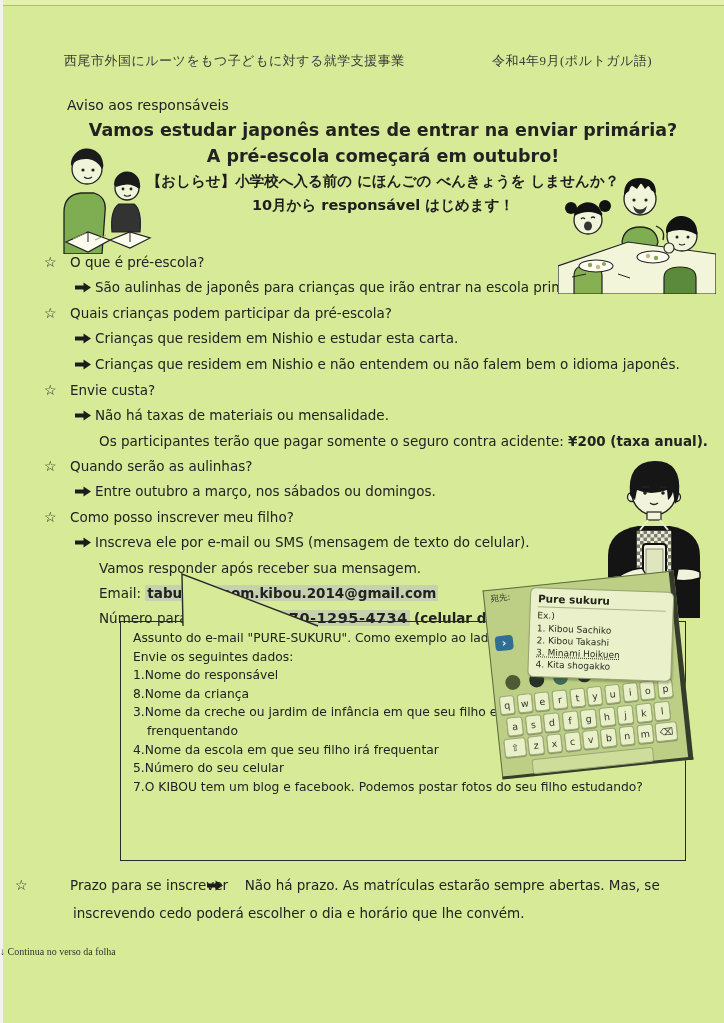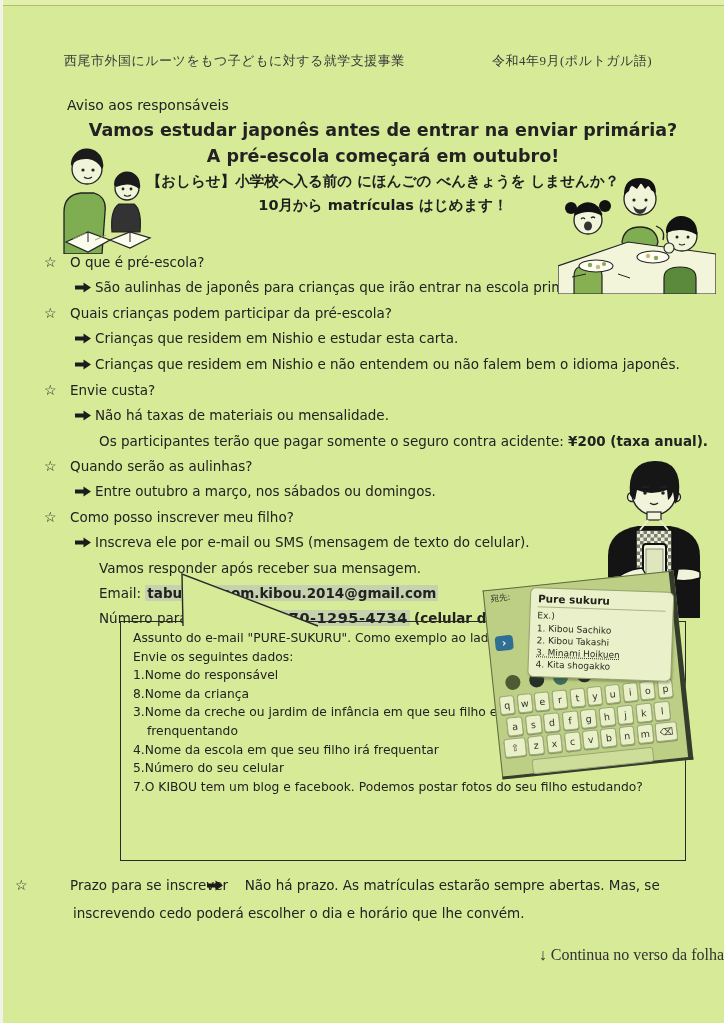--- a/index.html
+++ b/index.html
@@ -37,21 +37,21 @@
        font-size:12.3px;line-height:18.6px;padding:7px 0 0 12px;box-sizing:border-box}
   .items15{width:402px}
   .it{padding-left:14px;text-indent:-14px}
   .arrows4{letter-spacing:2px;margin-left:6px}
 
   
   .tail{left:168px;top:568px;z-index:6}
 
   
   .deadline{left:44px;top:872px;width:652px;font-size:13.5px;line-height:27px;padding-left:29px;text-indent:-29px}
-  .footer{left:0;right:0;top:946px;text-align:right;font-size:16px;color:#333}
+  .footer{left:0;right:0;top:946px;text-align:left;font-size:10px;color:#333}
 
   
   .art-l{left:50px;top:136px;z-index:2}
   .art-r{left:558px;top:162px;z-index:1}
   .person{left:584px;top:450px;z-index:4}
 
   
   .shot{left:492px;top:580px;width:186px;height:186px;background:#bccf85;
         border:1px solid #5d6b3e;border-right:5px solid #363c2c;border-bottom:3px solid #363c2c;
         transform:rotate(-6deg);z-index:5}
@@ -83,21 +83,21 @@
 <div class="abs hdr hdr-l jpserif">西尾市外国にルーツをもつ子どもに対する就学支援事業</div>
 <div class="abs hdr hdr-r jpserif">令和4年9月(ポルトガル語)</div>
 
 <div class="abs notice">Aviso aos responsáveis</div>
 <div class="abs title-blk">
   <div>Vamos estudar japonês antes de entrar na enviar primária?</div>
   <div>A pré-escola começará em outubro!</div>
 </div>
 <div class="abs jp-blk">
   <div>【おしらせ】小学校へ入る前の にほんごの べんきょうを しませんか？</div>
-  <div>10月から matrículas はじめます！</div>
+  <div>10月から responsável はじめます！</div>
 </div>
 
 <svg class="abs art-l" width="132" height="118" viewBox="0 0 132 118">
   <path d="M14,118 v-42 q0,-17 17,-19 h13 q13,4 11,19 l-3,42 z" fill="#7fae52" stroke="#222" stroke-width="1.3"></path>
   <circle cx="37" cy="33" r="15" fill="#f0f4d8" stroke="#222" stroke-width="1.3"></circle>
   <path d="M21,30 a16,16 0 0 1 32,-3 q1,4 -1,6 q-5,-9 -14,-10 q-12,-1 -17,7 z" fill="#1b1b1b"></path>
   <circle cx="33" cy="34" r="1.6" fill="#222"></circle>
     <circle cx="43" cy="34" r="1.6" fill="#222"></circle>
   <path d="M34,41 q4,3 8,0" fill="none" stroke="#222" stroke-width="1.2"></path>
   <path d="M62,96 q-2,-22 7,-28 h15 q8,6 6,28 z" fill="#333" stroke="#222" stroke-width="1.2"></path>

